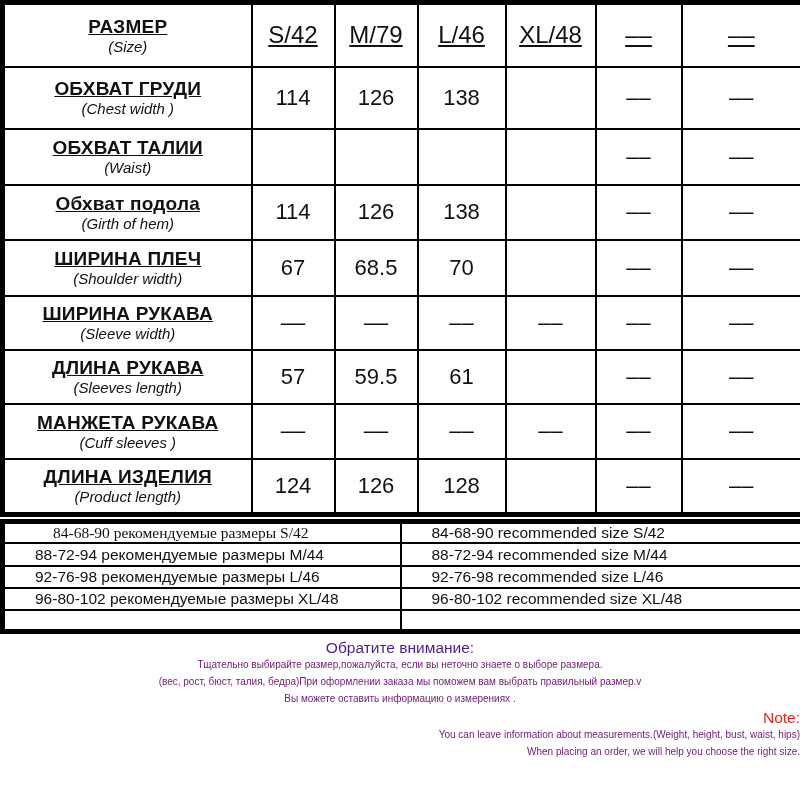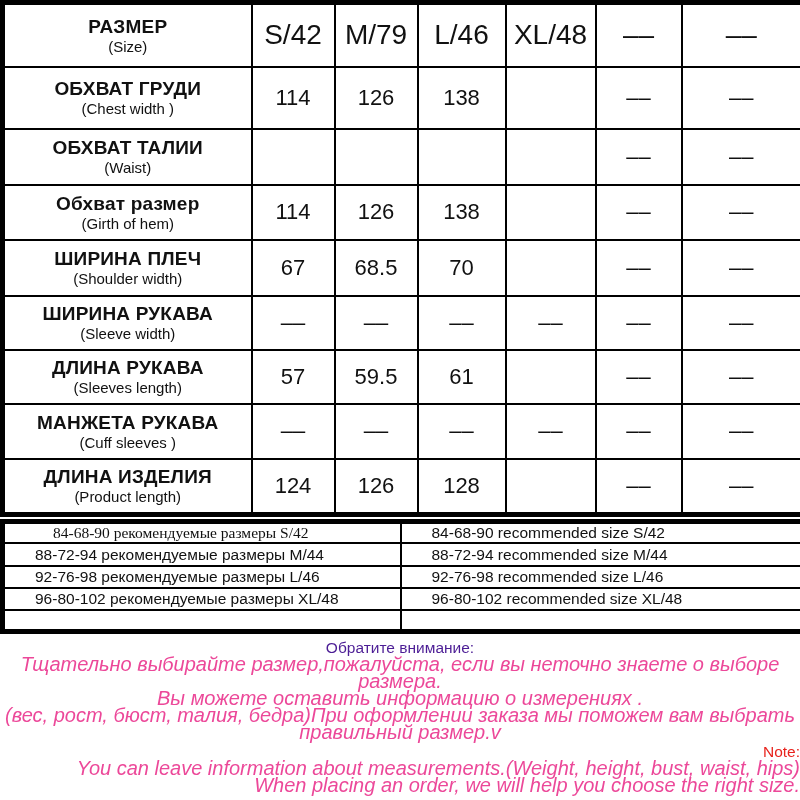--- a/index.html
+++ b/index.html
@@ -27,45 +27,45 @@
   col.c6 { width: 121px; }
   tr.r0 { height: 64px; }
   tr.r1 { height: 62px; }
   tr.r2 { height: 56px; }
   tr.r3 { height: 55px; }
   tr.r4 { height: 56px; }
   tr.r5 { height: 54px; }
   tr.r6 { height: 54px; }
   tr.r7 { height: 55px; }
   tr.r8 { height: 56px; }
-  .label .ru { font-weight: bold; font-size: 19px; line-height: 22px; letter-spacing: 0.2px; }
-  .label .en { font-size: 15px; line-height: 17px; }
+  .label .ru { font-weight: bold; font-size: 19px; line-height: 22px; letter-spacing: 0.2px; text-decoration: underline; }
+  .label .en { font-size: 15px; line-height: 17px; font-style: italic; }
   .val { font-size: 22px; }
-  .r0 .val { font-size: 28px; }
+  .r0 .val { font-size: 24px; text-decoration: underline; }
   
   .rec-table { border: 5px solid #000; margin-top: 2px; }
   .rec-table td {
     border: 2px solid #000;
     text-align: left; vertical-align: middle;
     font-size: 15.5px; padding: 0 0 0 30px; overflow: hidden;
   }
   col.half-l { width: 398px; }
   col.half-r { width: 402px; }
   tr.rr0 { height: 18px; }
   tr.rr1 { height: 23px; }
   tr.rr2 { height: 22px; }
   tr.rr3 { height: 22px; }
   tr.rr4 { height: 21px; }
   .rec-ru-serif { font-family: "Liberation Serif", serif; font-size: 15px; padding-left: 48px !important; }
   
   .note { text-align: center; }
   .note-ru { margin-top: 5px; }
   .note-en { margin-top: 2px; text-align: right; }
   .note-heading { font-size: 15.5px; line-height: 17px; }
-  .note-line { font-size: 20px; line-height: 17px; color: #ec4899; font-style: italic; }
+  .note-line { font-size: 10px; line-height: 17px; color: #701a75; }
 </style>
 </head>
 <body>
 
 <table class="size-table">
   <colgroup>
     <col class="c0">
       <col class="c1">
       <col class="c2">
       <col class="c3">
@@ -105,21 +105,21 @@
       </td>
       <td class="val"></td>
       <td class="val"></td>
       <td class="val"></td>
       <td class="val"></td>
       <td class="val">––</td>
       <td class="val">––</td>
     </tr>
     <tr class="r3">
       <td class="label">
-        <div class="ru">Обхват размер</div>
+        <div class="ru">Обхват подола</div>
         <div class="en">(Girth of hem)</div>
       </td>
       <td class="val">114</td>
       <td class="val">126</td>
       <td class="val">138</td>
       <td class="val"></td>
       <td class="val">––</td>
       <td class="val">––</td>
     </tr>
     <tr class="r4">
@@ -210,21 +210,21 @@
     <tr class="rr4">
       <td></td>
       <td></td>
     </tr>
   </tbody>
 </table>
 
 <div class="note note-ru">
   <div class="note-heading" style="color: #4c1d95;">Обратите внимание:</div>
   <div class="note-line">Тщательно выбирайте размер,пожалуйста, если вы неточно знаете о выборе размера.</div>
+  <div class="note-line">(вес, рост, бюст, талия, бедра)При оформлении заказа мы поможем вам выбрать правильный размер.v</div>
   <div class="note-line">Вы можете оставить информацию о измерениях .</div>
-  <div class="note-line">(вес, рост, бюст, талия, бедра)При оформлении заказа мы поможем вам выбрать правильный размер.v</div>
 </div>
 
 <div class="note note-en">
   <div class="note-heading" style="color: rgb(232, 35, 29);">Note:</div>
   <div class="note-line">You can leave information about measurements.(Weight, height, bust, waist, hips)</div>
   <div class="note-line">When placing an order, we will help you choose the right size.</div>
 </div>
 
 </body></html>

